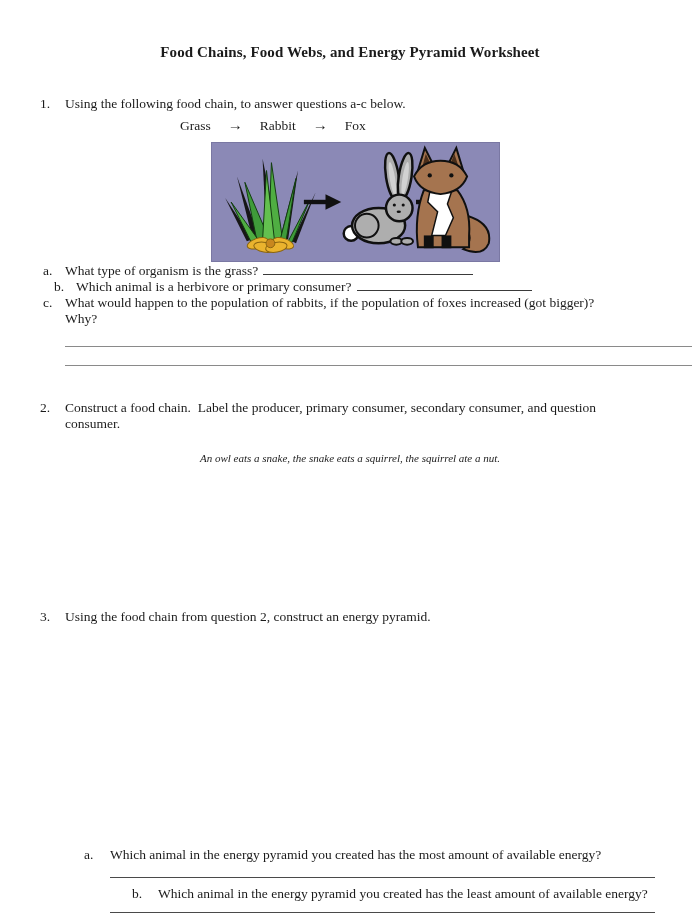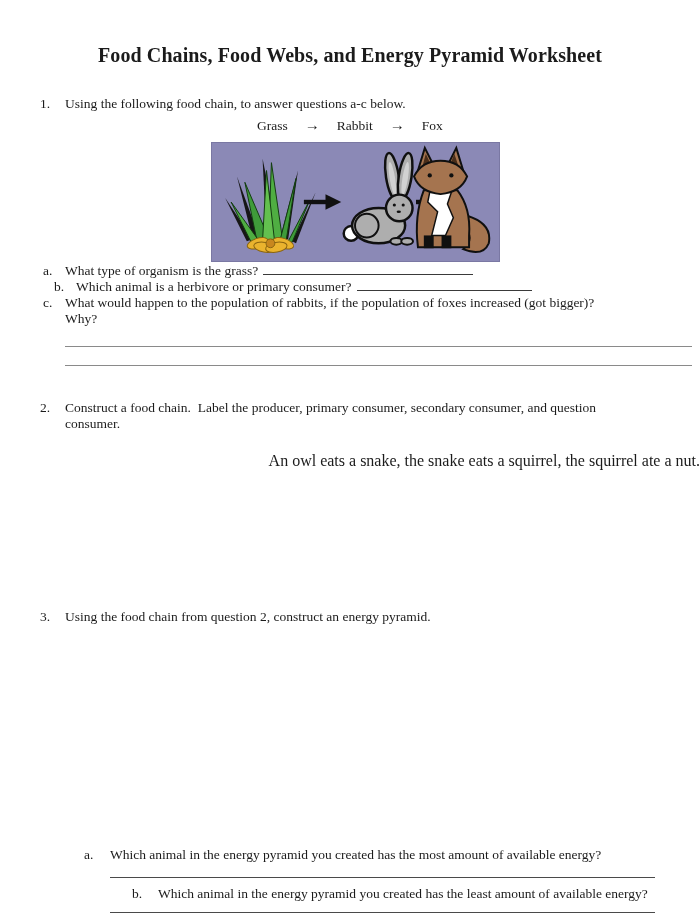--- a/index.html
+++ b/index.html
@@ -11,31 +11,31 @@
     color: #1b1b1b;
     overflow: hidden;
   }
   .abs { position: absolute; }
   .pre { white-space: pre-wrap; }
 
   .title {
     top: 44px; left: 0; width: 700px;
     text-align: center;
     font-weight: bold;
-    font-size: 20px;
+    font-size: 15px;
     letter-spacing: 0.1px;
   }
 
   .qline { font-size: 13.5px; line-height: 16px; }
   .qnum { display: inline-block; width: 25px; }
   .sublabel { display: inline-block; width: 22px; }
 
   .chain-row {
     top: 117px; left: 180px; width: 340px;
-    display: flex; justify-content: center; align-items: center;
+    display: flex; align-items: center;
     gap: 17px;
     font-size: 13.5px;
   }
   .chain-arrow { font-weight: bold; font-size: 15px; }
 
   .chain-image {
     top: 142px; left: 211px; width: 289px; height: 120px;
     background: #8b89b6;
     border: 1px solid #7a78a3;
   }
@@ -54,23 +54,24 @@
   .ansline {
     height: 0;
     border-top: 1.5px solid #8a8a8a;
     left: 65px; width: 627px;
   }
 
   .q2text { display: inline-block; width: 585px; vertical-align: top; }
 
   .example {
     top: 452px; left: 0; width: 700px;
-    text-align: right;
+    text-align: center;
+    font-style: italic;
     font-weight: 500;
-    font-size: 16px;
+    font-size: 11px;
   }
 
   .bottomq { font-size: 13.5px; }
   .bottomq .sublabel { width: 26px; }
   .bline {
     height: 0;
     border-top: 1.3px solid #4a4a4a;
     left: 110px; width: 545px;
   }
 </style>

